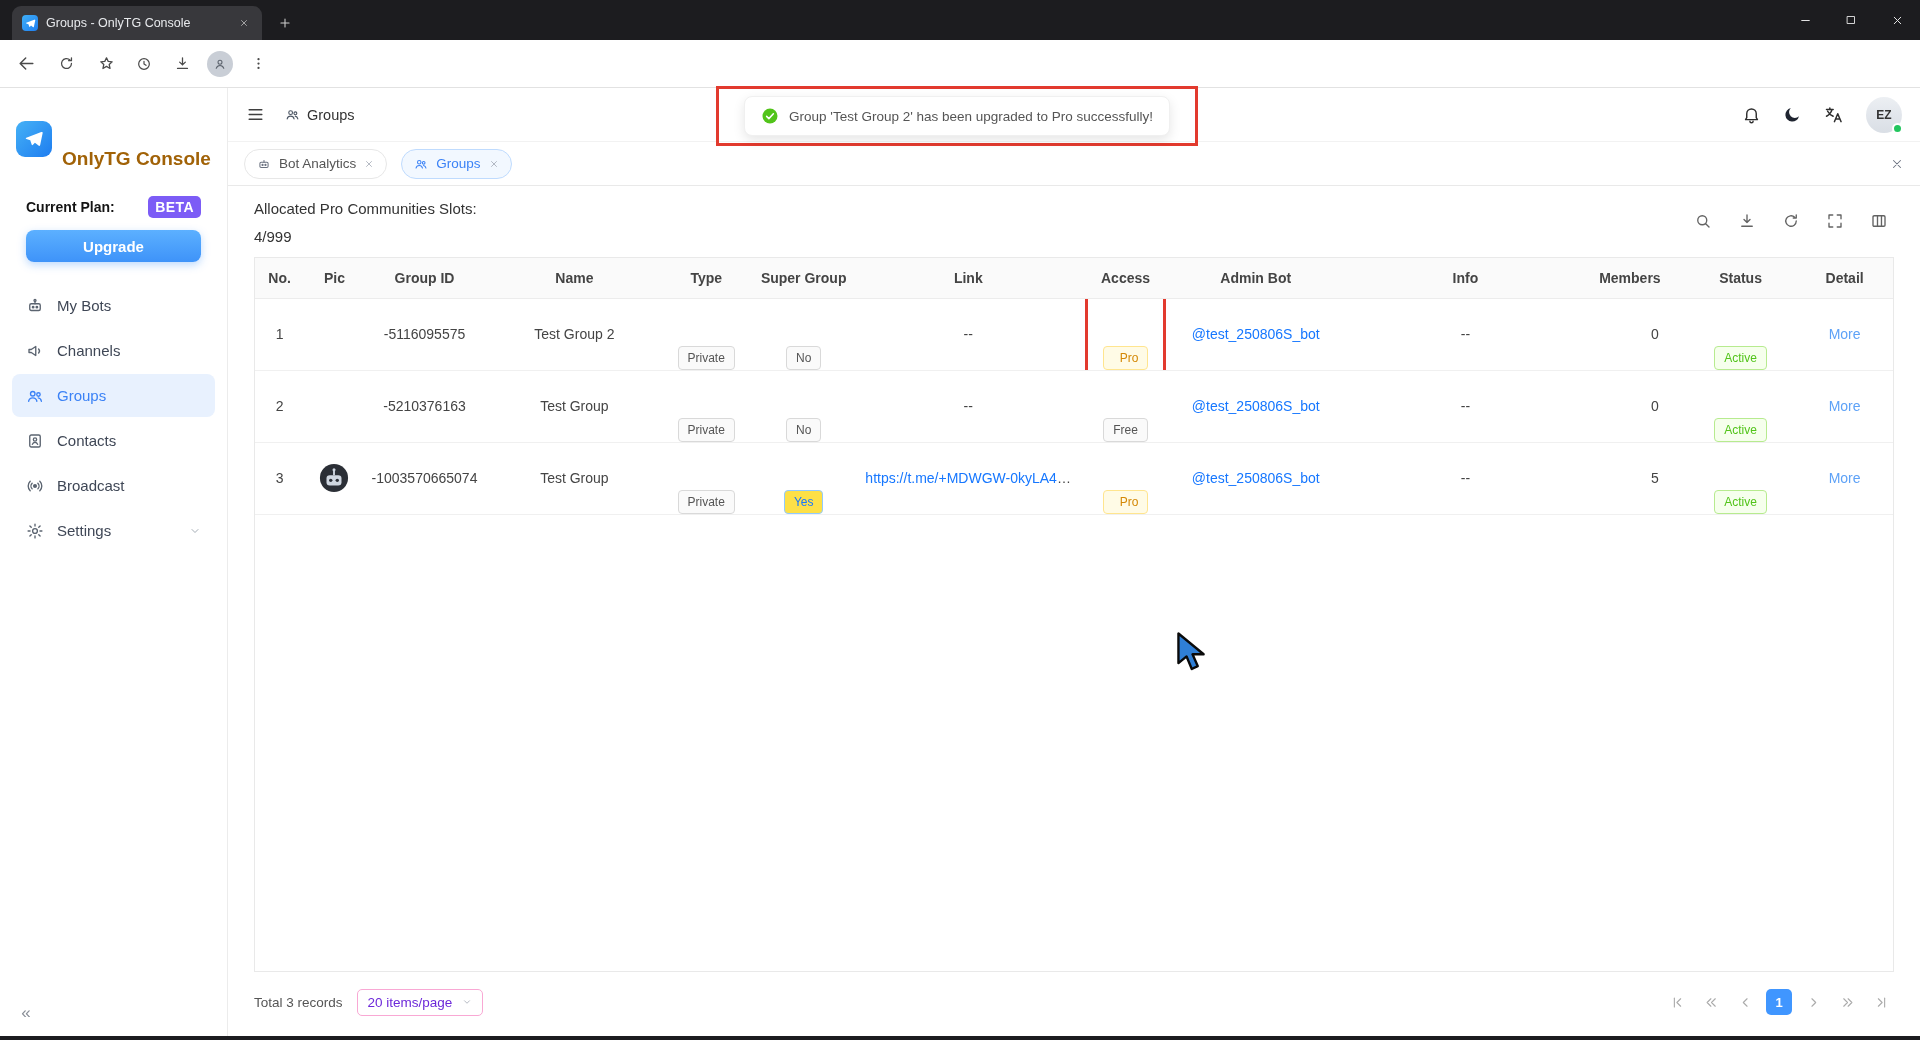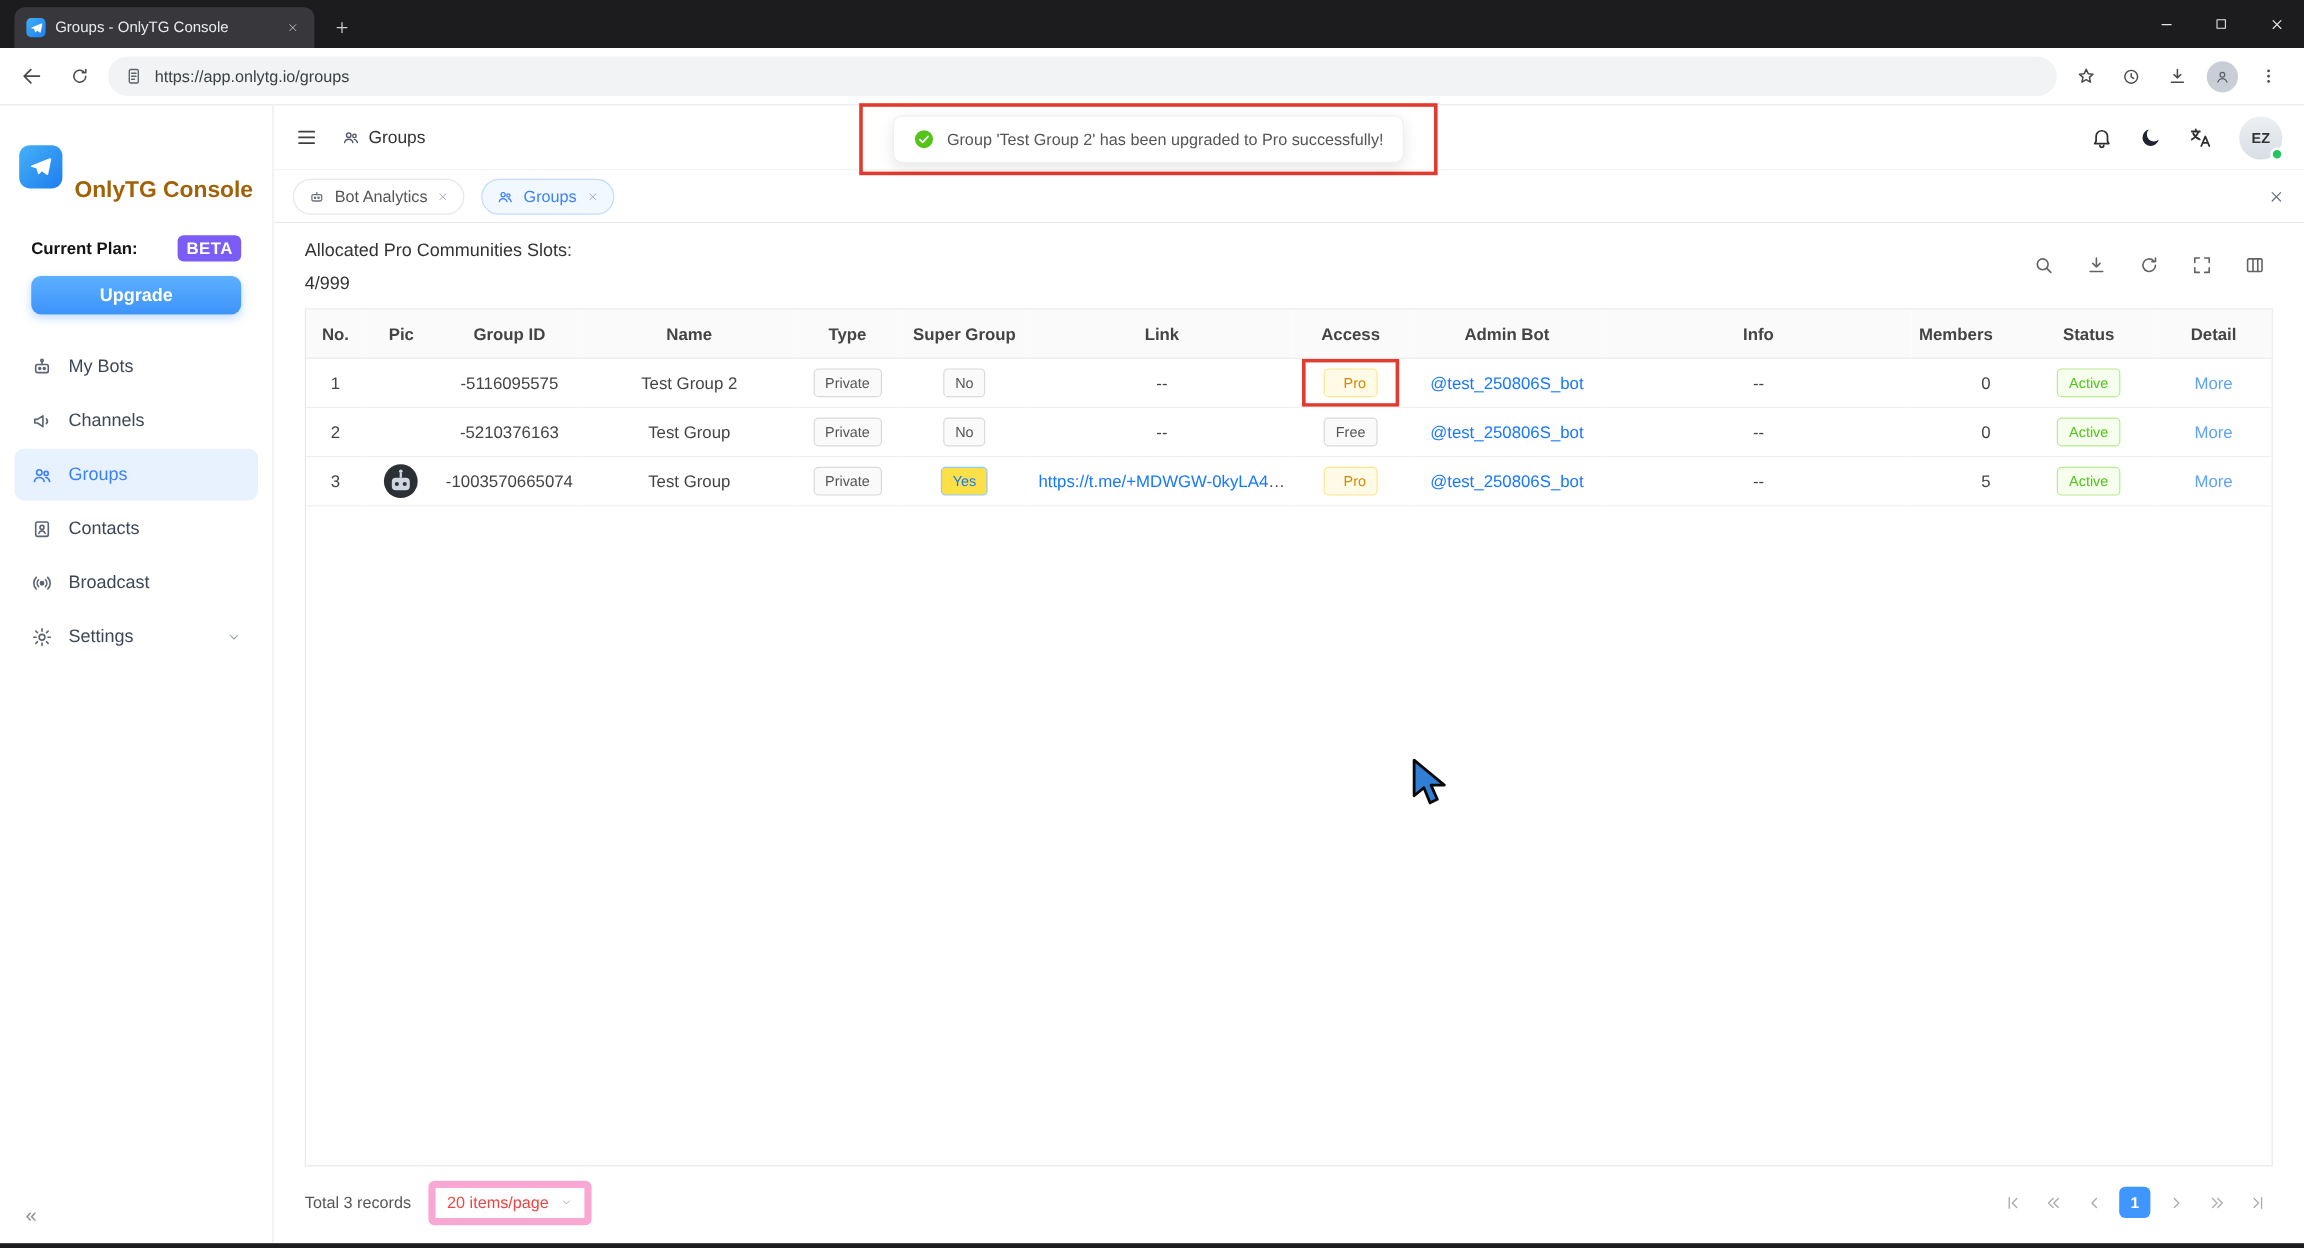--- a/index.html
+++ b/index.html
@@ -76,33 +76,33 @@
   .slots-label { font-size:15px; color:#333; }
   .slots-value { font-size:15px; color:#333; margin-top:11px; }
   .tools { display:flex; gap:26px; color:#636363; margin-top:12px; padding-right:6px; }
   .tool { cursor:pointer; }
 
   .table-wrap { margin-top:12px; border:1px solid #e9e9e9; flex:1; overflow:hidden; }
   table { width:100%; border-collapse:collapse; table-layout:fixed; }
   th { height:40px; background:#fafafa; font-size:14px; font-weight:700; color:#444; border-bottom:1px solid #ececec; text-align:center; padding:0 6px; white-space:nowrap; overflow:hidden; }
   td { height:41px; font-size:14px; color:#444; border-bottom:1px solid #f0f0f0; text-align:center; padding:0 6px; white-space:nowrap; overflow:hidden; text-overflow:ellipsis; }
   th.num, td.num { text-align:right; padding-right:26px; }
-  .tag { display:inline-block; padding:2px 9px; font-size:12px; line-height:18px; border-radius:4px; border:1px solid #d9d9d9; background:#fafafa; color:#555; }
+  .tag { display:inline-block; padding:2px 9px; font-size:12px; line-height:18px; border-radius:4px; border:1px solid #d9d9d9; background:#fafafa; color:#555;margin-top:47px; }
   .tag.blue  { background:#fde047; border-color:#91caff; color:#1677ff; }
   .tag.gold  { background:#fffbe6; border-color:#ffe58f; color:#d48806;padding-left:16px; }
   .tag.green { background:#f6ffed; border-color:#b7eb8f; color:#52c41a; }
   a.link { color:#1677ff; text-decoration:none; cursor:pointer;margin-top:11px; }
   a.link.more { color:#5ea2f7; }
   .pic-avatar { display:inline-flex; vertical-align:middle; }
 
   .anno-wrap { position:relative; display:inline-block; }
   .anno-box { position:absolute; left:-18px; right:-18px; top:-8px; bottom:-8px; border:3px solid #e23a2e; pointer-events:none; }
 
   .table-footer { height:44px; display:flex; align-items:center; gap:14px; margin-top:8px; font-size:13.5px; color:#555; }
-  .page-size { display:flex; align-items:center; gap:10px; border:6px solid #f9a8d4; border-radius:5px; padding:5px 10px; cursor:pointer; color:#ef4444; }
+  .page-size { display:flex; align-items:center; gap:10px; border:1px solid #f9a8d4; border-radius:5px; padding:5px 10px; cursor:pointer; color:#6d28d9; }
   .page-size .nicon { color:#9ca3af; }
   .pagination { margin-left:auto; display:flex; align-items:center; gap:8px; color:#ababab; }
   .pg-btn { width:26px; height:26px; display:flex; align-items:center; justify-content:center; cursor:pointer; }
   .pg-page { width:26px; height:26px; border-radius:5px; background:#4096ff; color:#fff; font-size:13px; font-weight:700;
     display:flex; align-items:center; justify-content:center; cursor:pointer; }
 
   
   .toast-anno { position:absolute; left:716px; top:86px; width:482px; height:60px; border:3px solid #e23a2e;
     display:flex; align-items:center; justify-content:center; z-index:40; pointer-events:none; }
   .toast { background:#fff; border:1px solid #f0f0f0; border-radius:8px; box-shadow:0 4px 12px rgba(0,0,0,.10);
@@ -156,27 +156,20 @@
     <svg class="ic" width="19" height="19" viewBox="0 0 24 24">
         <path d="M20 12H5M11 5l-7 7 7 7"></path>
       </svg>
   </span>
   <span class="nav-ic">
     <svg class="ic" width="17" height="17" viewBox="0 0 24 24">
         <path d="M19 12a7 7 0 1 1-2.05-4.95"></path>
         <path d="M19 4v4h-4"></path>
       </svg>
   </span>
-  <div class="omnibox">
-    <svg class="ic" width="15" height="15" viewBox="0 0 24 24" style="color:#5f6368">
-        <rect x="6" y="3" width="12" height="18" rx="2"></rect>
-        <path d="M9 8h6M9 12h6M9 16h4"></path>
-      </svg>
-    <span>https://app.onlytg.io/groups</span>
-  </div>
   <div class="right-ics">
     <span class="nav-ic">
       <svg class="ic" width="17" height="17" viewBox="0 0 24 24">
           <path d="M12 4l2.4 5 5.6.6-4.2 3.8 1.2 5.6-5-2.9-5 2.9 1.2-5.6L4 9.6 9.6 9z"></path>
         </svg>
     </span>
     <span class="nav-ic">
       <svg class="ic" width="16" height="16" viewBox="0 0 24 24">
           <circle cx="12" cy="12" r="8"></circle>
           <path d="M12 8v4l3 2"></path>

